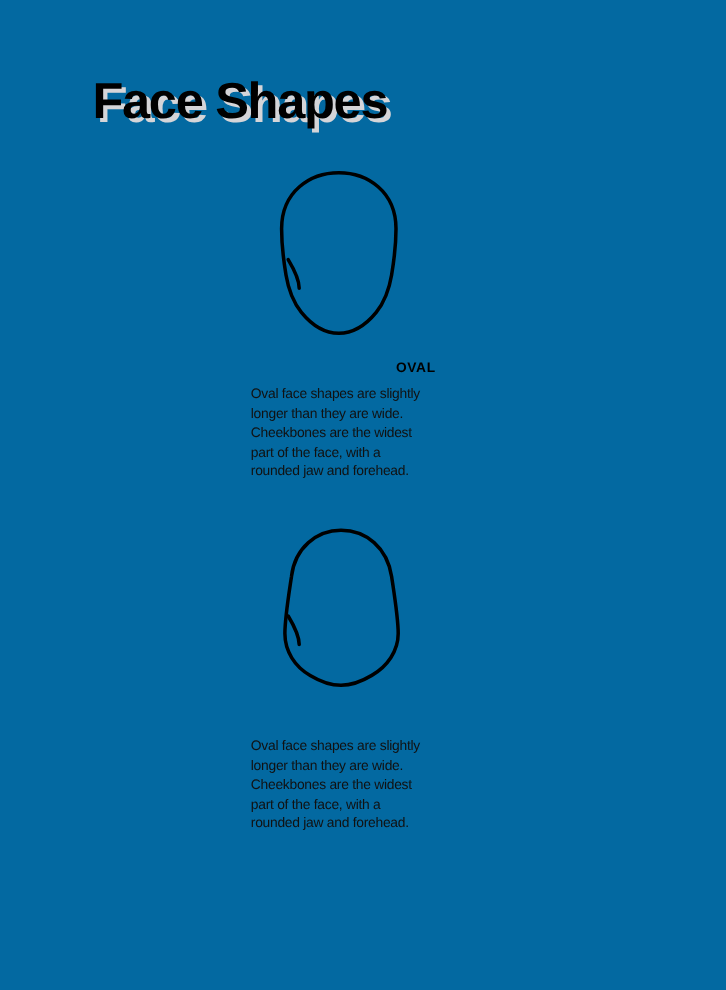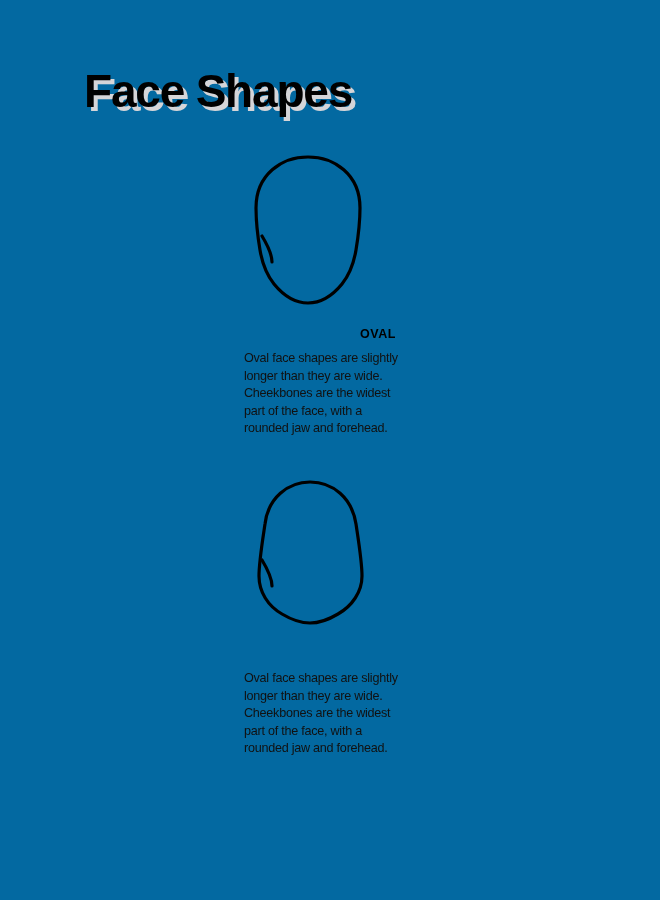--- a/index.html
+++ b/index.html
@@ -77,21 +77,20 @@
   }
   .shape-desc {
     position: absolute;
     width: 160px;
     font-family: "Liberation Sans", sans-serif;
     font-size: 12.6px;
     line-height: 17.5px;
     letter-spacing: -0.25px;
     color: #111111;
     text-align: left;
-    margin-left: 16px;
   }
 
   
   #block-oval { top: 150px; }
   #block-oval .shape-figure { height: 162px; }
   #block-oval .shape-label { margin-top: 15px; margin-left: 48px; }
   #block-oval .shape-desc { left: 228px; top: 200px; }
 
   
   #block-diamond { top: 476px; }

